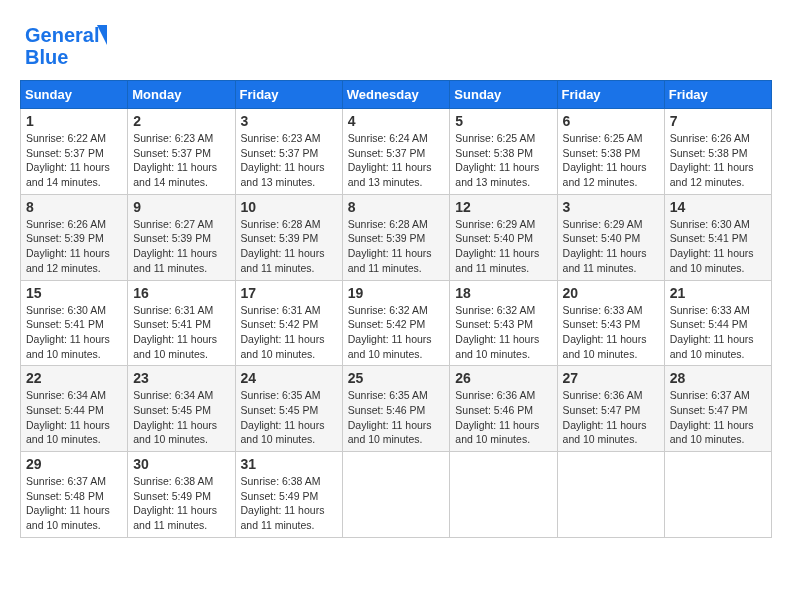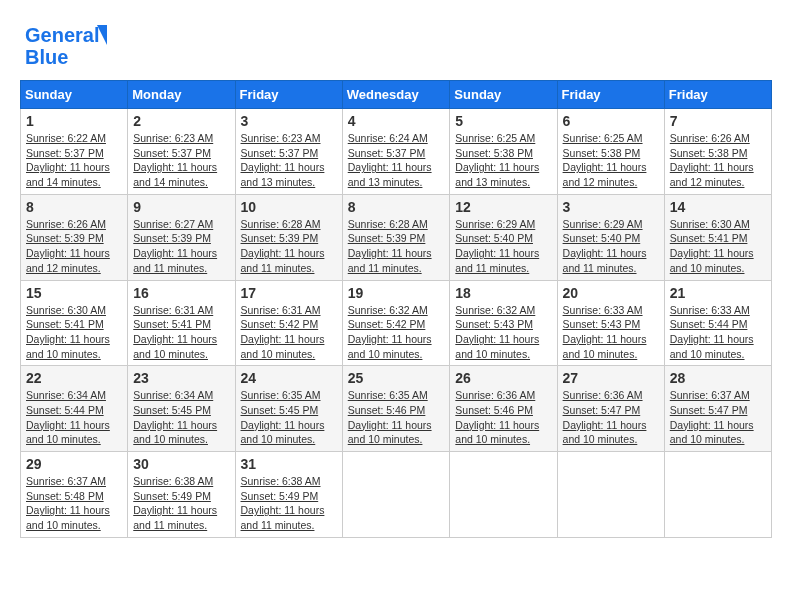--- a/index.html
+++ b/index.html
@@ -62,21 +62,20 @@
       font-size: 14px;
       font-weight: bold;
       color: #333;
       display: block;
       margin-bottom: 2px;
     }
     .day-info {
       font-size: 10.5px;
       color: #333;
       line-height: 1.4;
-      text-decoration: underline;
     }
     .empty-cell {
       background: #fff !important;
     }
   </style>
 </head>
 <body>
 
 <div class="header-area">
   <div class="logo" style="display: flex; align-items: center;">

